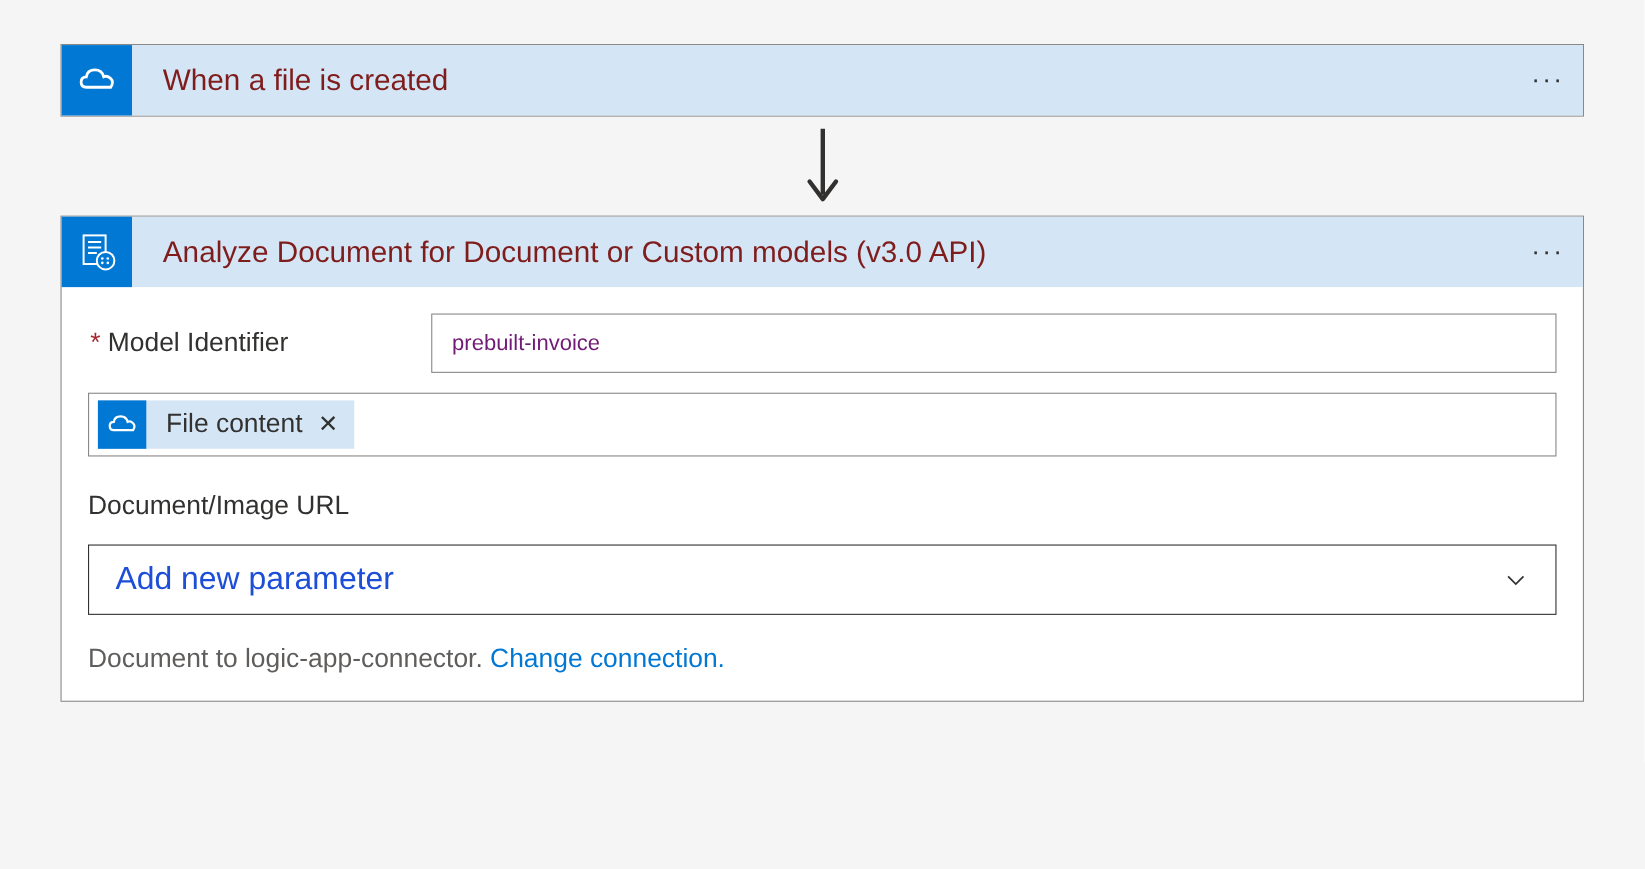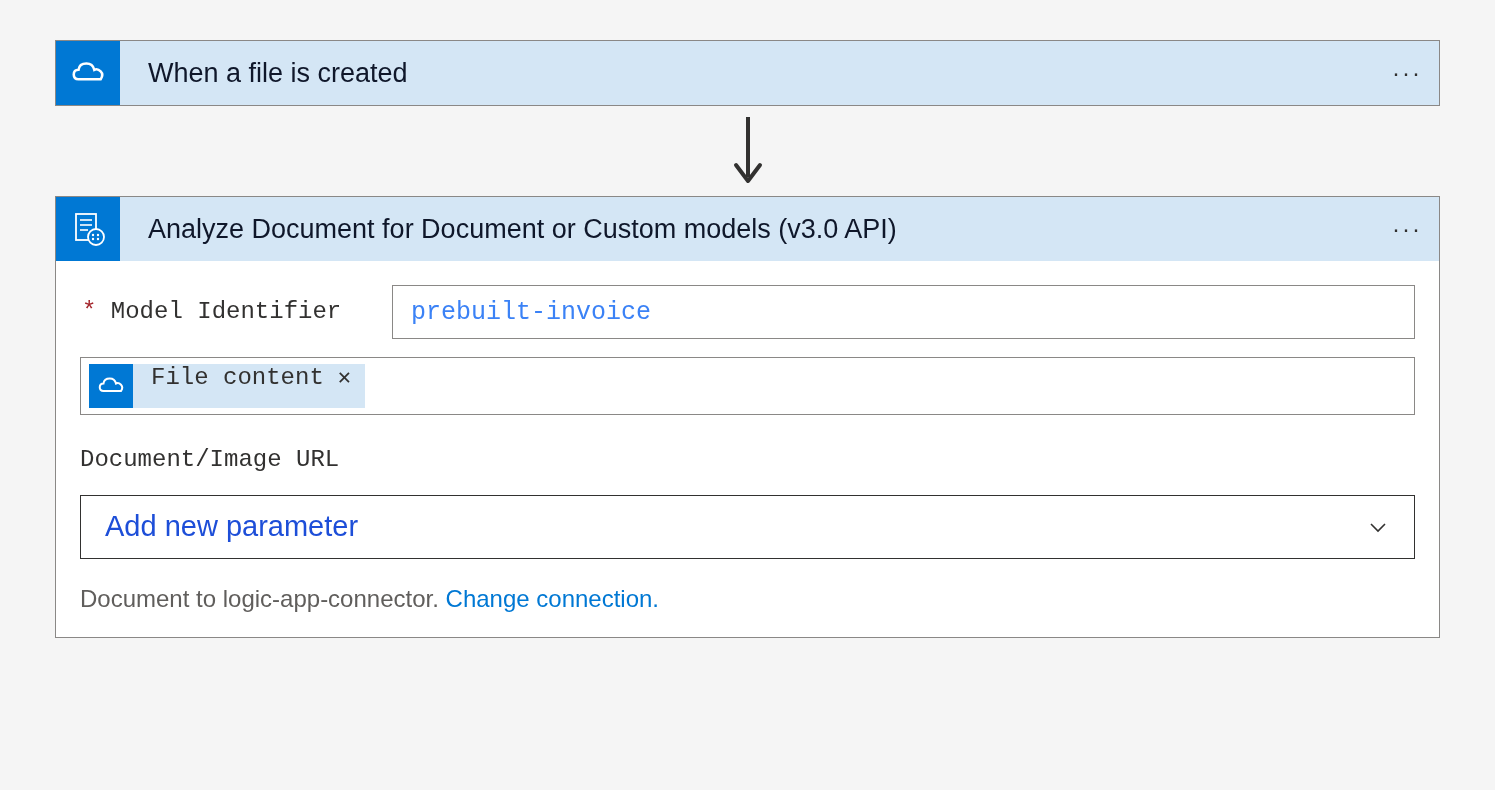--- a/index.html
+++ b/index.html
@@ -32,21 +32,21 @@
       display: flex;
       align-items: center;
       justify-content: center;
       flex-shrink: 0;
     }
     .card-title {
       flex: 1;
       padding-left: 28px;
       font-size: 27px;
       font-weight: 400;
-      color: #0f172a;
+      color: #7f1d1d;
     }
     .card-more {
       width: 64px;
       height: 64px;
       display: flex;
       align-items: center;
       justify-content: center;
       cursor: pointer;
       color: #323130;
       font-size: 24px;
@@ -58,21 +58,20 @@
       height: 90px;
       align-items: center;
     }
     .card-body {
       padding: 24px;
     }
     .form-row {
       display: flex;
       margin-bottom: 18px;
       align-items: flex-start;
-      font-family: Liberation Mono, monospace;
     }
     .form-label {
       width: 312px;
       flex-shrink: 0;
       font-size: 24px;
       color: #323130;
       padding-top: 10px;
       line-height: 1.4;
     }
     .form-label .req {
@@ -86,30 +85,30 @@
       display: flex;
       align-items: center;
       padding: 6px 18px;
       font-size: 25px;
       background: #fff;
     }
     .form-control input {
       border: none;
       outline: none;
       width: 100%;
-      font-size: 25px;
+      font-size: 20px;
       font-family: inherit;
-      color: #3b82f6;
+      color: #701a75;
     }
     .form-control input::placeholder {
       color: #605e5c;
     }
     .token {
       display: inline-flex;
-      align-items: flex-start;
+      align-items: center;
       background: #d4e6f5;
       height: 44px;
     }
     .token-icon {
       width: 44px;
       height: 44px;
       background: #0078d4;
       display: flex;
       align-items: center;
       justify-content: center;

